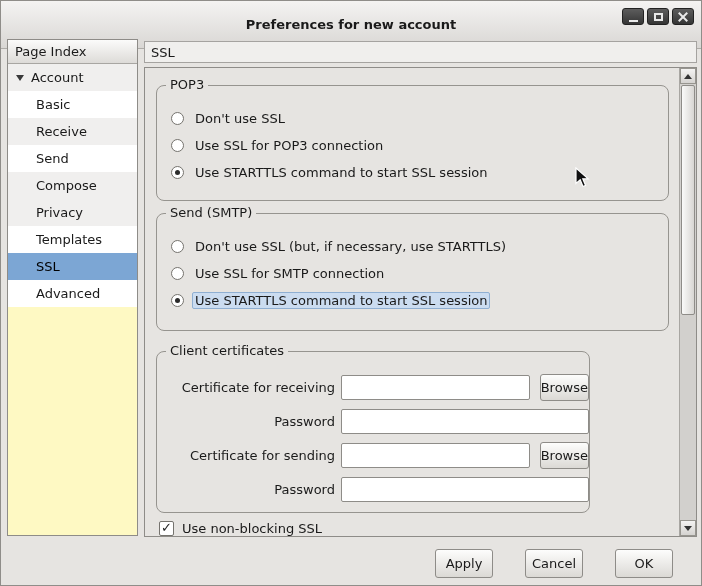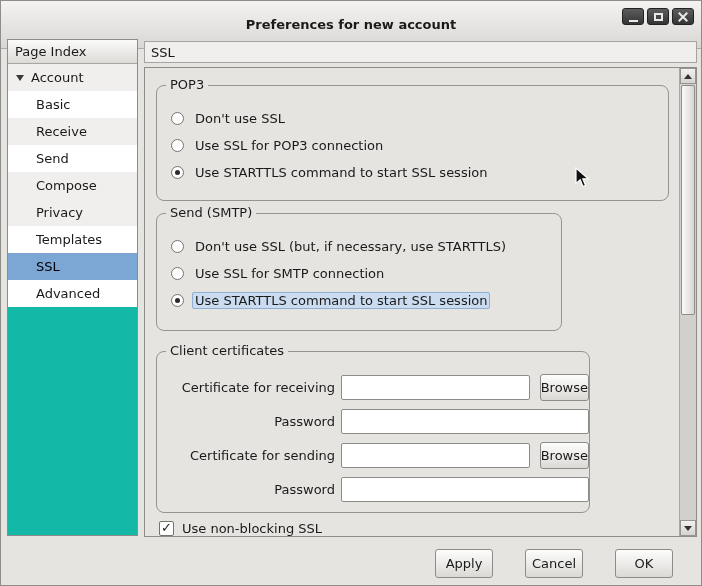--- a/index.html
+++ b/index.html
@@ -32,21 +32,21 @@
   .g-close { position:relative; width:10px; height:10px; }
   .g-close::before, .g-close::after {
     content:""; position:absolute; left:4px; top:-1px; width:2px; height:12px; background:#e9e9e9;
   }
   .g-close::before { transform: rotate(45deg); }
   .g-close::after  { transform: rotate(-45deg); }
 
   
   .sidebar {
     position:absolute; left:6px; top:38px; width:131px; height:497px;
-    background:#14b8a6; border:1px solid #8e8c88;
+    background:#fef9c3; border:1px solid #8e8c88;
   }
   .sidebar-header {
     height:24px; background:linear-gradient(#fbfbfa, #dddbd8);
     border-bottom:1px solid #a8a6a2; display:flex; align-items:center; padding-left:7px;
   }
   .tree-row { height:27px; display:flex; align-items:center; padding-left:28px; background:#fff; cursor:default; }
   .tree-row.root { padding-left:8px; }
   .tree-row.alt { background:#f0efee; }
   .tree-row.selected { background:#7ca6d4; color:#000; }
   .expander {
@@ -194,21 +194,21 @@
             <span class="radio"></span>
             <span class="opt-label">Use SSL for POP3 connection</span>
           </div>
           <div class="opt-row">
             <span class="radio on"></span>
             <span class="opt-label">Use STARTTLS command to start SSL session</span>
           </div>
         </div>
       </div>
 
-      <div class="frame" style="left:11px; top:145px; width:406px; height:118px;">
+      <div class="frame" style="left:11px; top:145px; width:513px; height:118px;">
         <span class="frame-label">Send (SMTP)</span>
         <div class="frame-body">
           <div class="opt-row">
             <span class="radio"></span>
             <span class="opt-label">Don't use SSL (but, if necessary, use STARTTLS)</span>
           </div>
           <div class="opt-row">
             <span class="radio"></span>
             <span class="opt-label">Use SSL for SMTP connection</span>
           </div>

